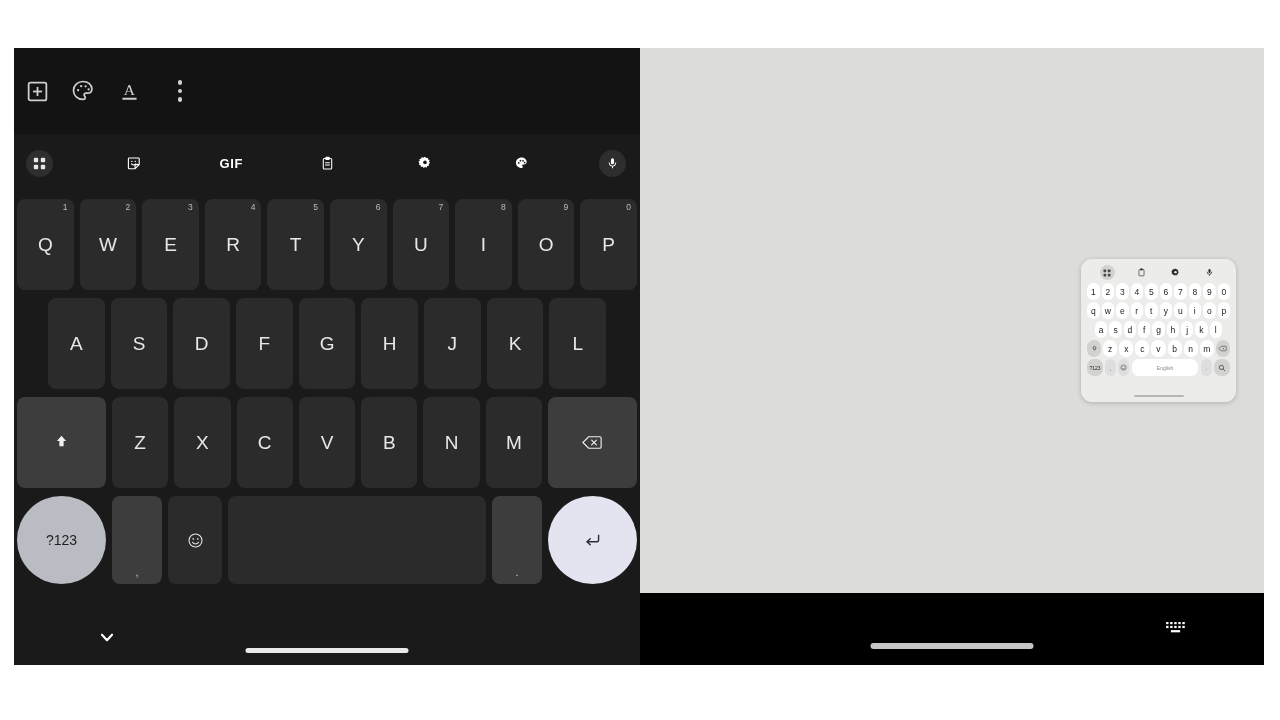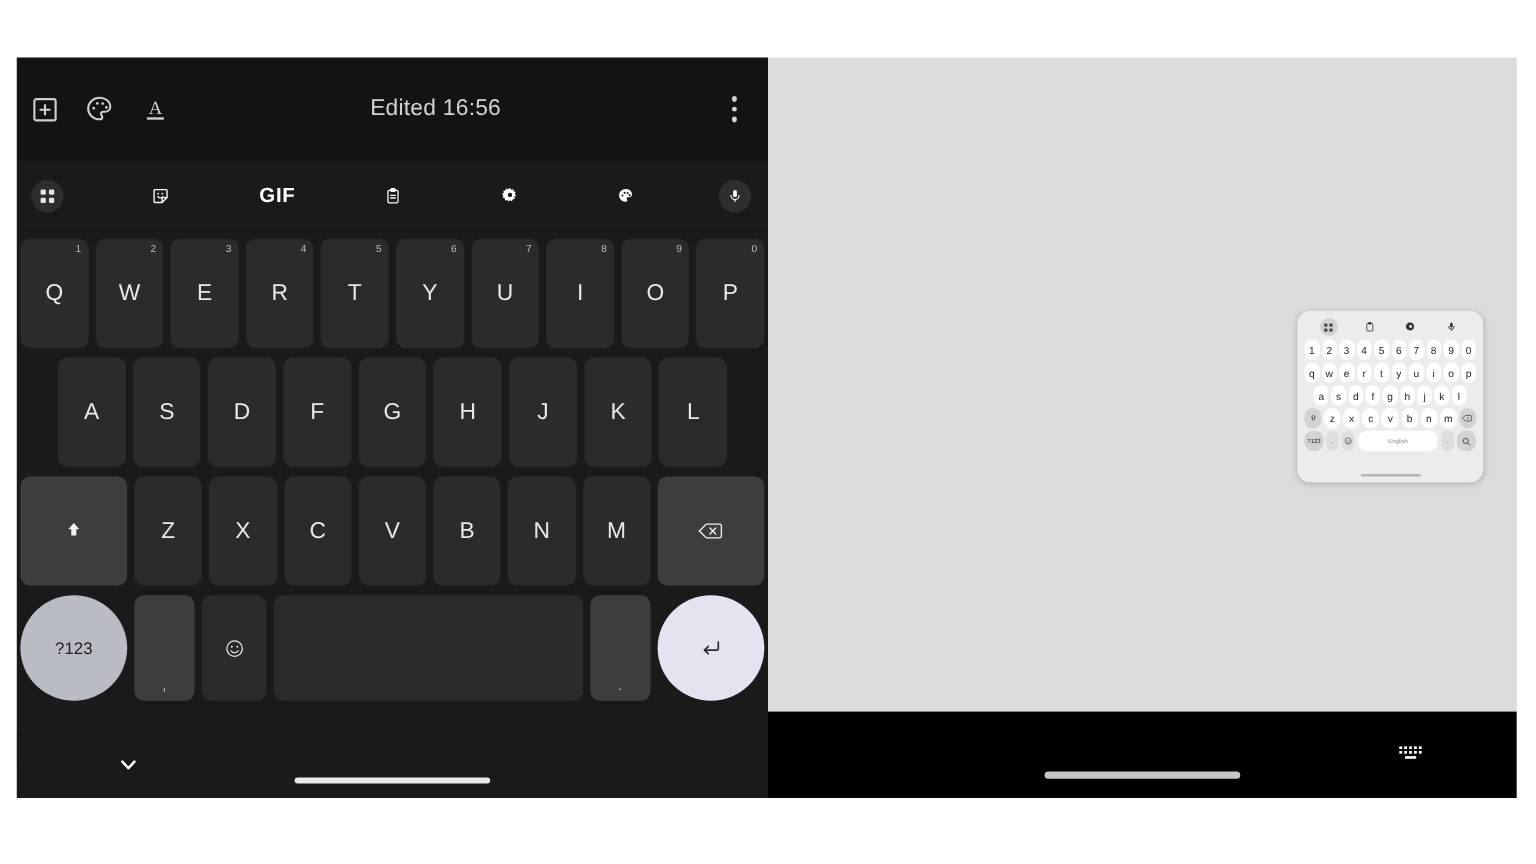--- a/index.html
+++ b/index.html
@@ -71,21 +71,21 @@
   .tb-chip {
     width: 27px; height: 27px; border-radius: 50%;
     background: #2e2e2e;
     display: flex; align-items: center; justify-content: center;
   }
   .tb-plain {
     width: 27px; height: 27px;
     display: flex; align-items: center; justify-content: center;
   }
   .gif-label {
-    color: #ffffff; font-size: 17px; font-weight: 700; letter-spacing: .6px;
+    color: #ffffff; font-size: 13px; font-weight: 700; letter-spacing: .6px;
     font-family: "Liberation Sans", sans-serif;
   }
 
   
   .kb-body {
     position: absolute; left: 0; top: 144px;
     width: 626px; height: 445px;
     background: #1a1a1a;
   }
   .kb-row { display: flex; width: 626px; height: 95px; align-items: center; }
@@ -266,21 +266,20 @@
           <circle cx="14.4" cy="7.7" r="1.05" fill="#cfcfcf" stroke="none"></circle>
           <circle cx="17.2" cy="10.6" r="1.05" fill="#cfcfcf" stroke="none"></circle>
         </svg>
       </div>
       <div class="hdr-icon">
         <svg width="25" height="25" viewBox="0 0 24 24">
           <text x="12" y="15.5" font-family="Liberation Serif, serif" font-size="15" fill="#cfcfcf" text-anchor="middle">A</text>
           <rect x="5.2" y="18" width="13.6" height="1.9" fill="#cfcfcf"></rect>
         </svg>
       </div>
-      <div class="hdr-title">Edited 16:56</div>
       <div class="hdr-right">
         <span class="dots">
             <i></i>
             <i></i>
             <i></i>
           </span>
       </div>
     </div>
 
     <div class="kb-toolbar">

